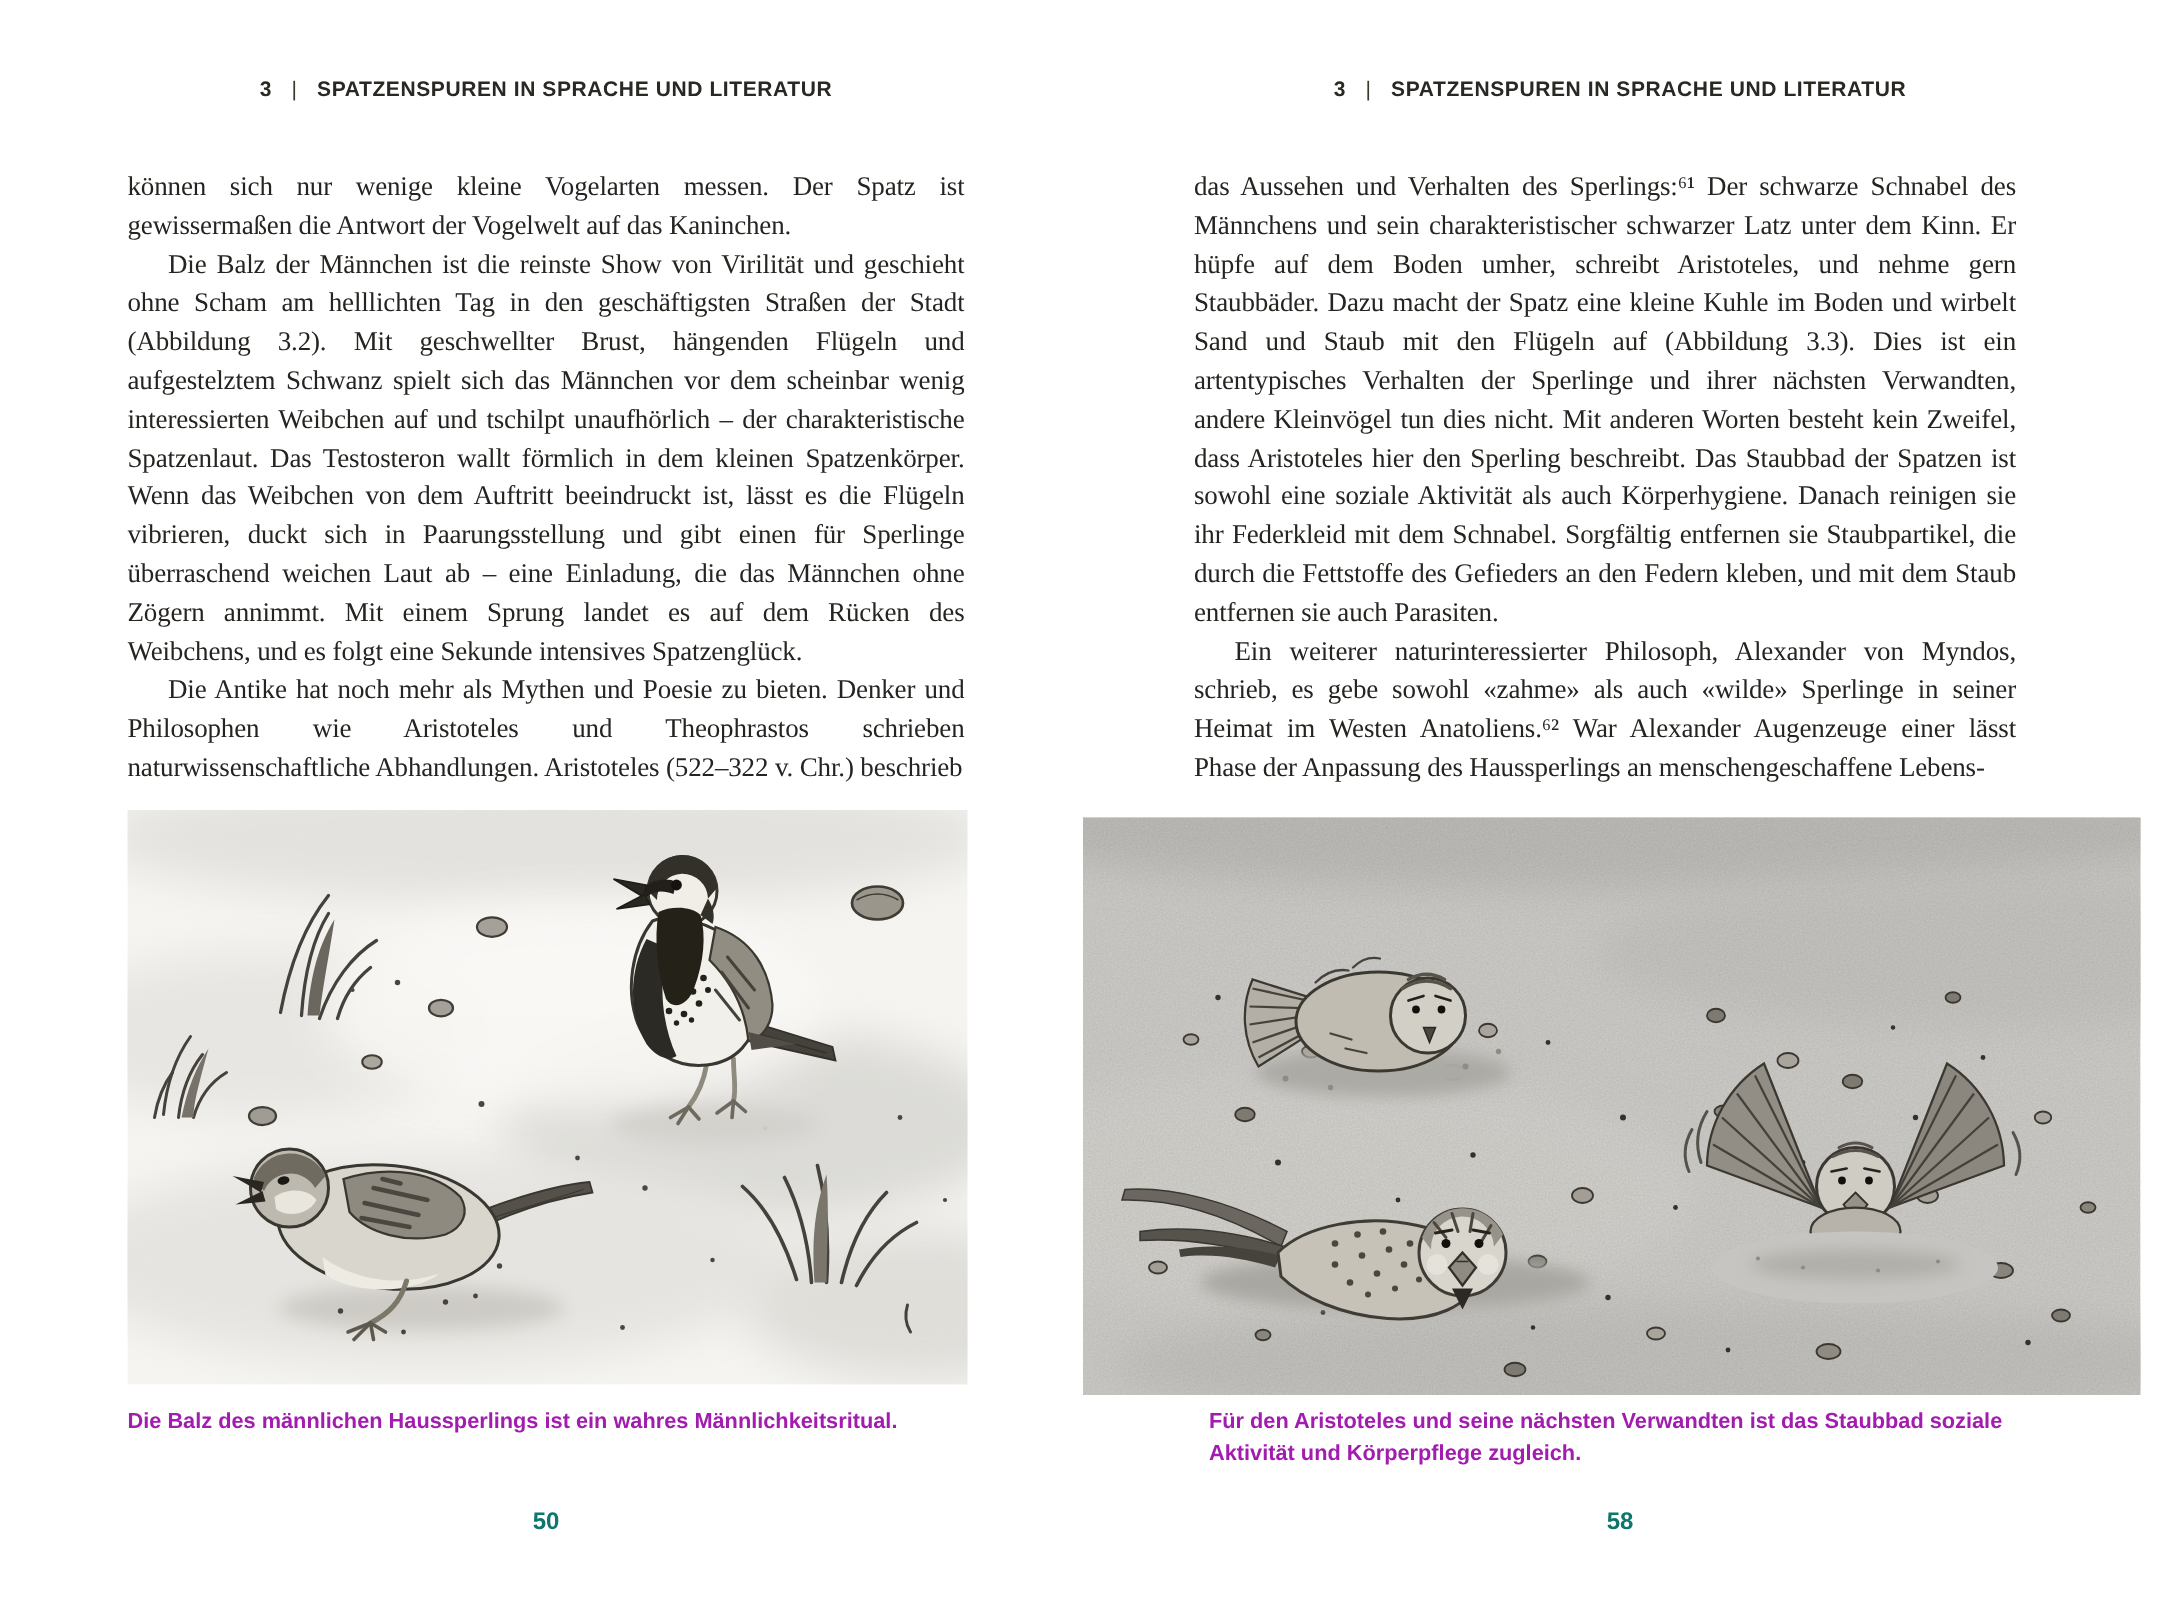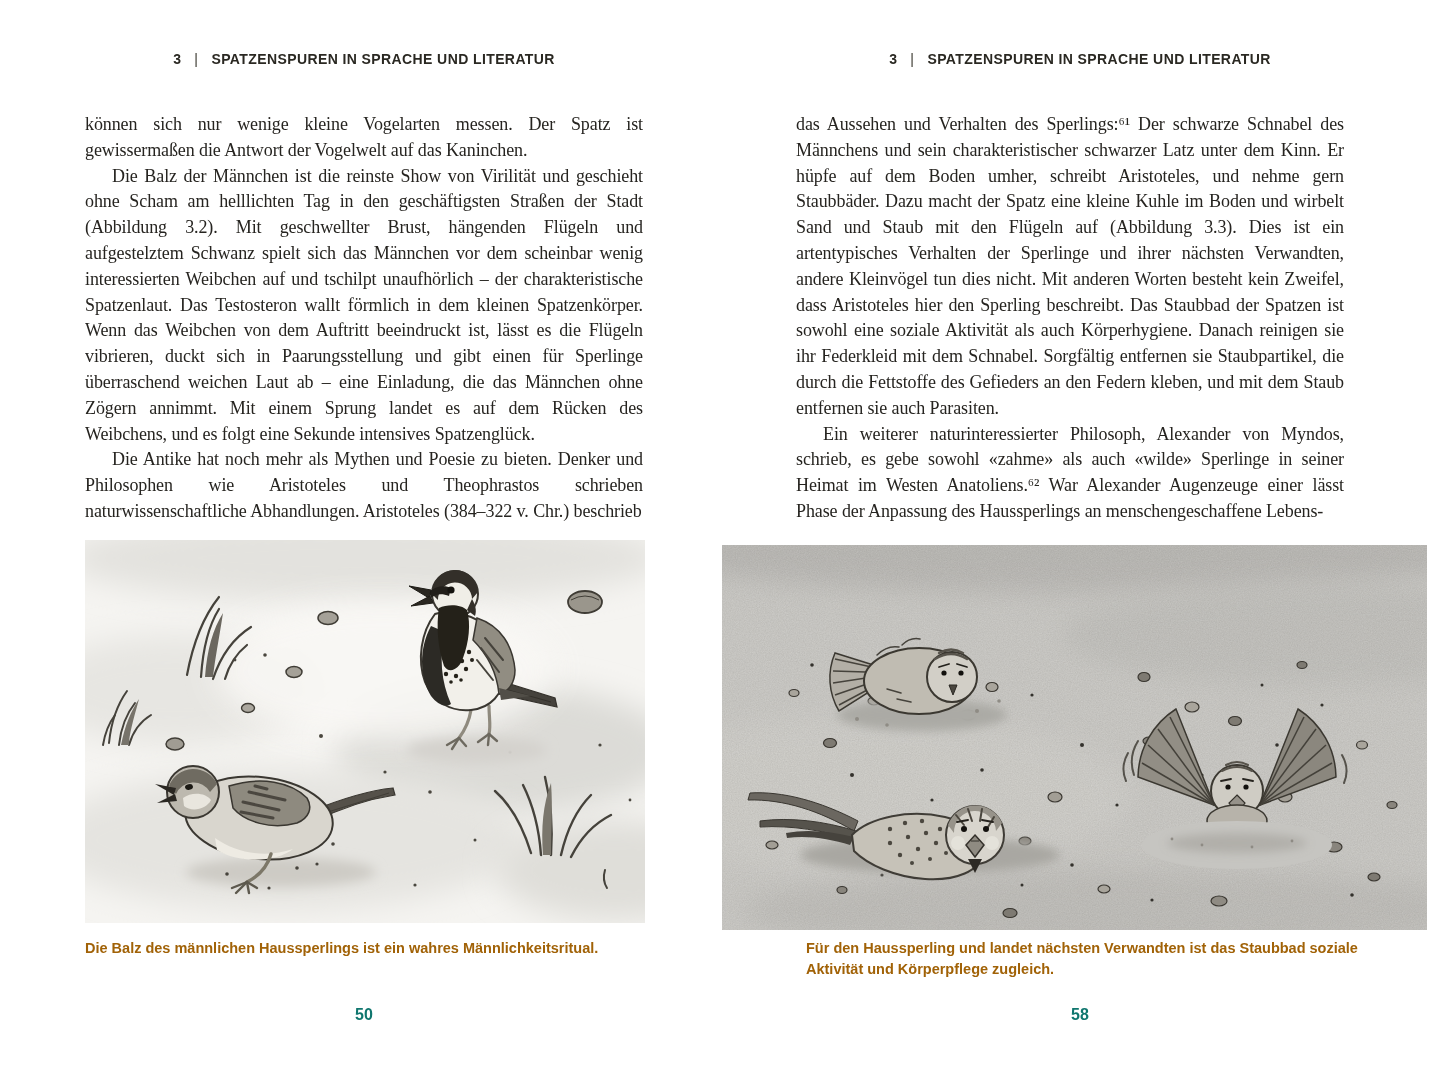--- a/index.html
+++ b/index.html
@@ -24,21 +24,21 @@
   .body-text p{margin:0;}
   .body-text p.indent{text-indent:27px;}
   .bt-left{left:85px;width:558px;}
   .bt-right{left:796px;width:548px;}
   .figure{position:absolute;}
   .figure svg{display:block;}
   .fig-left{left:85px;top:540px;width:560px;height:383px;}
   .fig-right{left:722px;top:545px;width:705px;height:385px;}
   .fig-caption{
     position:absolute;font-family:"Liberation Sans",sans-serif;font-weight:700;
-    font-size:14.5px;line-height:21px;color:#a16207;
+    font-size:14.5px;line-height:21px;color:#a21caf;
   }
   .cap-left{left:85px;top:938px;width:560px;}
   .cap-right{left:806px;top:938px;width:556px;}
   .page-number{
     position:absolute;top:1006px;width:60px;text-align:center;
     font-family:"Liberation Sans",sans-serif;font-weight:700;font-size:16px;color:#0f766e;
   }
   .pn-left{left:334px;}
   .pn-right{left:1050px;}
 </style>
@@ -47,21 +47,21 @@
 
 <div class="running-head rh-left">
   <span class="chap-num">3</span>
   <span class="chap-div">|</span>
   <span class="chap-title">SPATZENSPUREN IN SPRACHE UND LITERATUR</span>
 </div>
 
 <div class="body-text bt-left">
   <p>können sich nur wenige kleine Vogelarten messen. Der Spatz ist gewissermaßen die Antwort der Vogelwelt auf das Kaninchen.</p>
   <p class="indent">Die Balz der Männchen ist die reinste Show von Virilität und geschieht ohne Scham am helllichten Tag in den geschäftigsten Straßen der Stadt (Abbildung 3.2). Mit geschwellter Brust, hängenden Flügeln und aufgestelztem Schwanz spielt sich das Männchen vor dem scheinbar wenig interessierten Weibchen auf und tschilpt unaufhörlich – der charakteristische Spatzenlaut. Das Testosteron wallt förmlich in dem kleinen Spatzenkörper. Wenn das Weibchen von dem Auftritt beeindruckt ist, lässt es die Flügeln vibrieren, duckt sich in Paarungsstellung und gibt einen für Sperlinge überraschend weichen Laut ab – eine Einladung, die das Männchen ohne Zögern annimmt. Mit einem Sprung landet es auf dem Rücken des Weibchens, und es folgt eine Sekunde intensives Spatzenglück.</p>
-  <p class="indent">Die Antike hat noch mehr als Mythen und Poesie zu bieten. Denker und Philosophen wie Aristoteles und Theophrastos schrieben naturwissenschaftliche Abhandlungen. Aristoteles (384–322 v. Chr.) beschrieb</p>
+  <p class="indent">Die Antike hat noch mehr als Mythen und Poesie zu bieten. Denker und Philosophen wie Aristoteles und Theophrastos schrieben naturwissenschaftliche Abhandlungen. Aristoteles (522–322 v. Chr.) beschrieb</p>
 </div>
 
 <div class="figure fig-left">
   <svg viewBox="0 0 560 383" width="560" height="383">
     <defs>
       <filter id="fsoftL" x="-60%" y="-60%" width="220%" height="220%">
           <feGaussianBlur stdDeviation="15"></feGaussianBlur>
         </filter>
       <filter id="fsoftL2" x="-60%" y="-60%" width="220%" height="220%">
           <feGaussianBlur stdDeviation="6"></feGaussianBlur>
@@ -402,14 +402,14 @@
       </g>
       <g stroke="#55524b" stroke-width="2" fill="none" stroke-linecap="round">
         <path d="M-4,50 q-8,14 -2,28"></path>
           <path d="M6,38 q-10,16 -4,34"></path>
           <path d="M210,52 q8,14 2,28"></path>
       </g>
     </g>
   </svg>
 </div>
 
-<div class="fig-caption cap-right">Für den Haussperling und landet nächsten Verwandten ist das Staubbad soziale Aktivität und Körperpflege zugleich.</div>
+<div class="fig-caption cap-right">Für den Aristoteles und seine nächsten Verwandten ist das Staubbad soziale Aktivität und Körperpflege zugleich.</div>
 <div class="page-number pn-right">58</div>
 
 </body></html>

